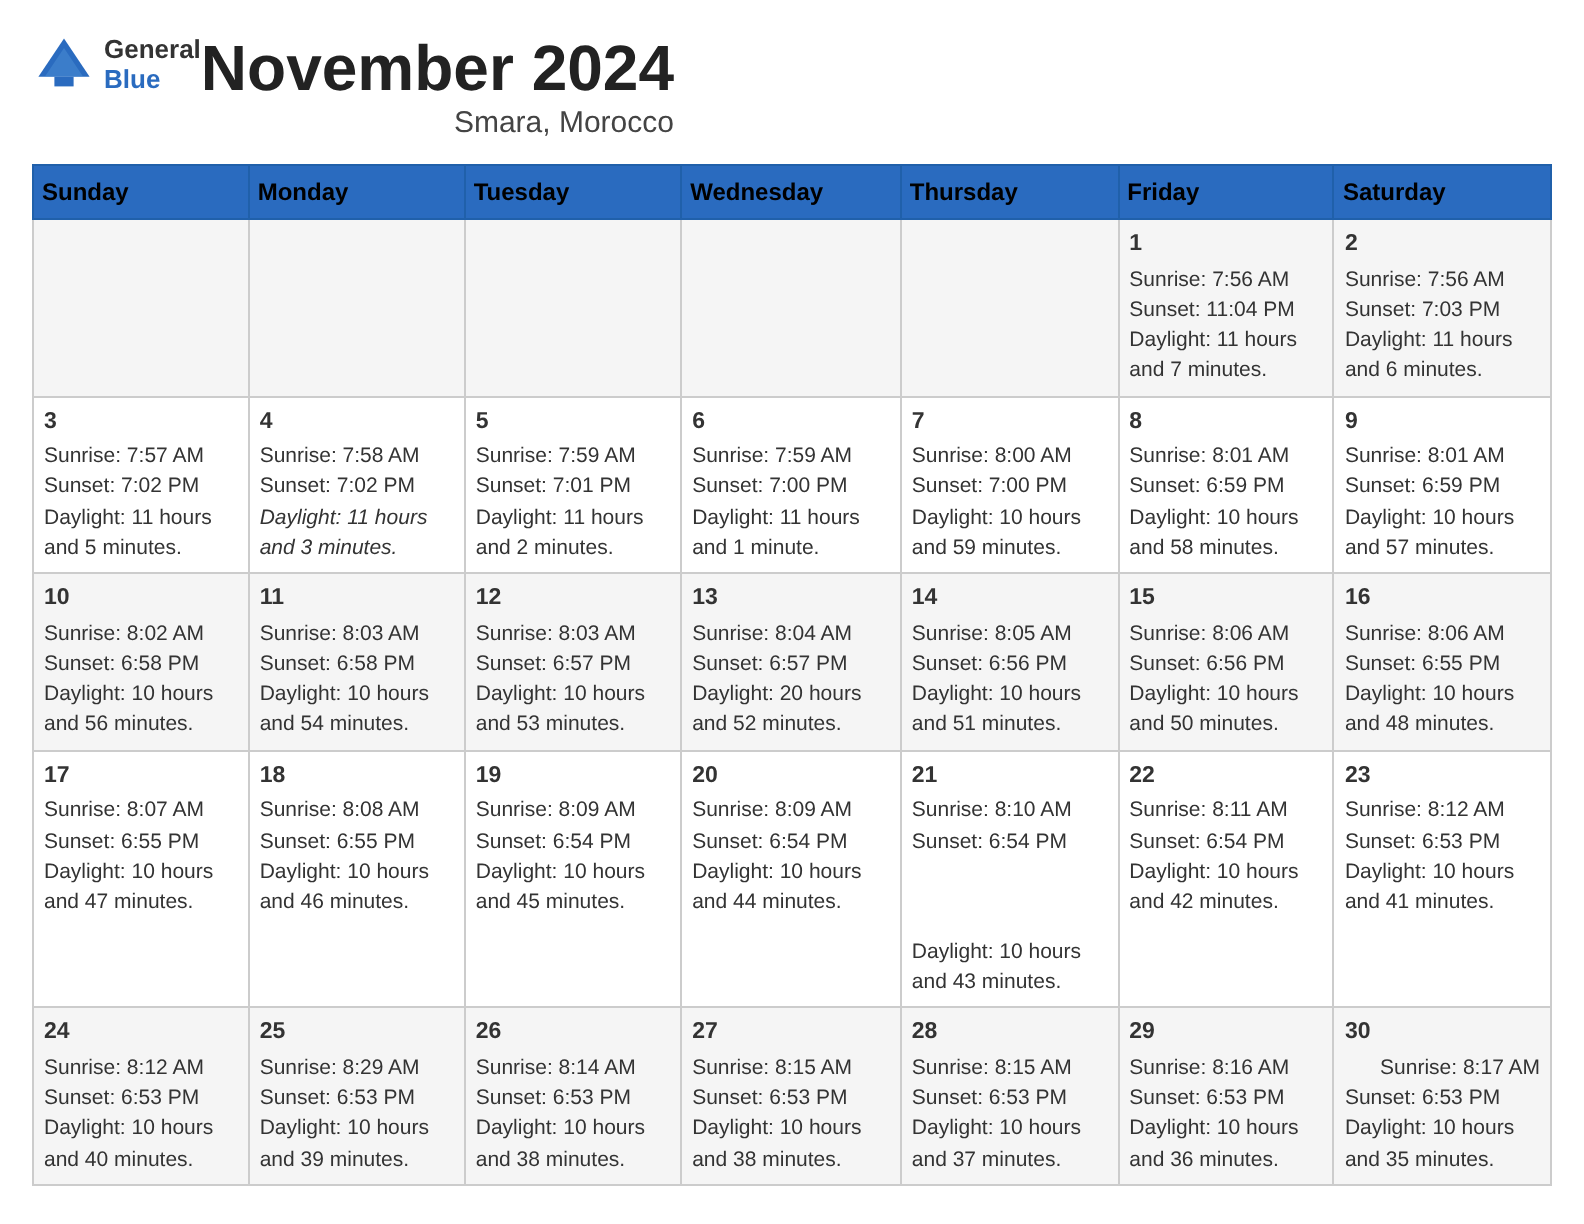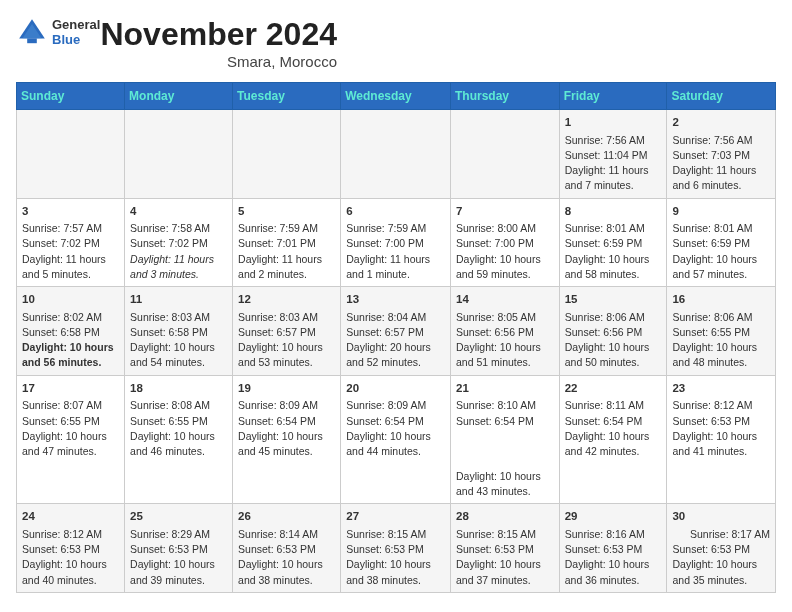--- a/index.html
+++ b/index.html
@@ -45,21 +45,21 @@
       color: #444;
       font-weight: normal;
     }
     .calendar {
       width: 100%;
       border-collapse: collapse;
       font-size: 10.5px;
     }
     .calendar thead tr th {
       background-color: #2a6bbf;
-      color: #5eead4;
+      color: #000000;
       padding: 6px 4px;
       text-align: left;
       font-size: 12px;
       font-weight: bold;
       border: 1px solid #2060aa;
     }
     .calendar tbody tr td {
       vertical-align: top;
       border: 1px solid #ccc;
       padding: 4px 5px;
@@ -180,21 +180,21 @@
           <span style="display: block;">Sunrise: 8:01 AM</span>
           <span style="display: block;">Sunset: 6:59 PM</span>
           <span style="display: block;">Daylight: 10 hours and 57 minutes.</span>
         </td>
       </tr>
       <tr>
         <td>
           <span class="day-num">10</span>
           <span style="display: block;">Sunrise: 8:02 AM</span>
           <span style="display: block;">Sunset: 6:58 PM</span>
-          <span style="display: block; font-weight: bold;">Daylight: 10 hours and 56 minutes.</span>
+          <span style="display: block;">Daylight: 10 hours and 56 minutes.</span>
         </td>
         <td>
           <span class="day-num">11</span>
           <span style="display: block;">Sunrise: 8:03 AM</span>
           <span style="display: block;">Sunset: 6:58 PM</span>
           <span style="display: block;">Daylight: 10 hours and 54 minutes.</span>
         </td>
         <td>
           <span class="day-num">12</span>
           <span style="display: block;">Sunrise: 8:03 AM</span>

